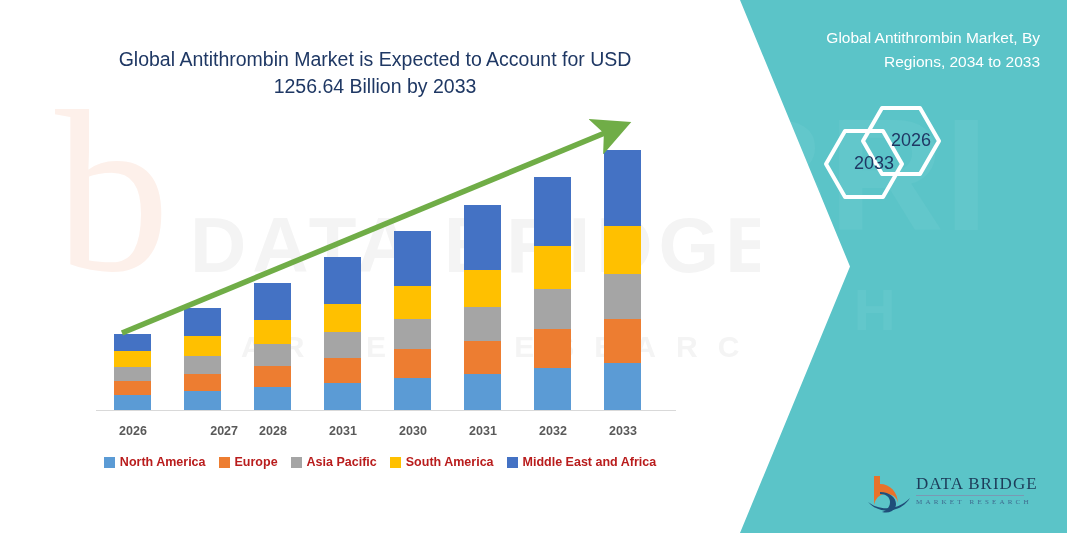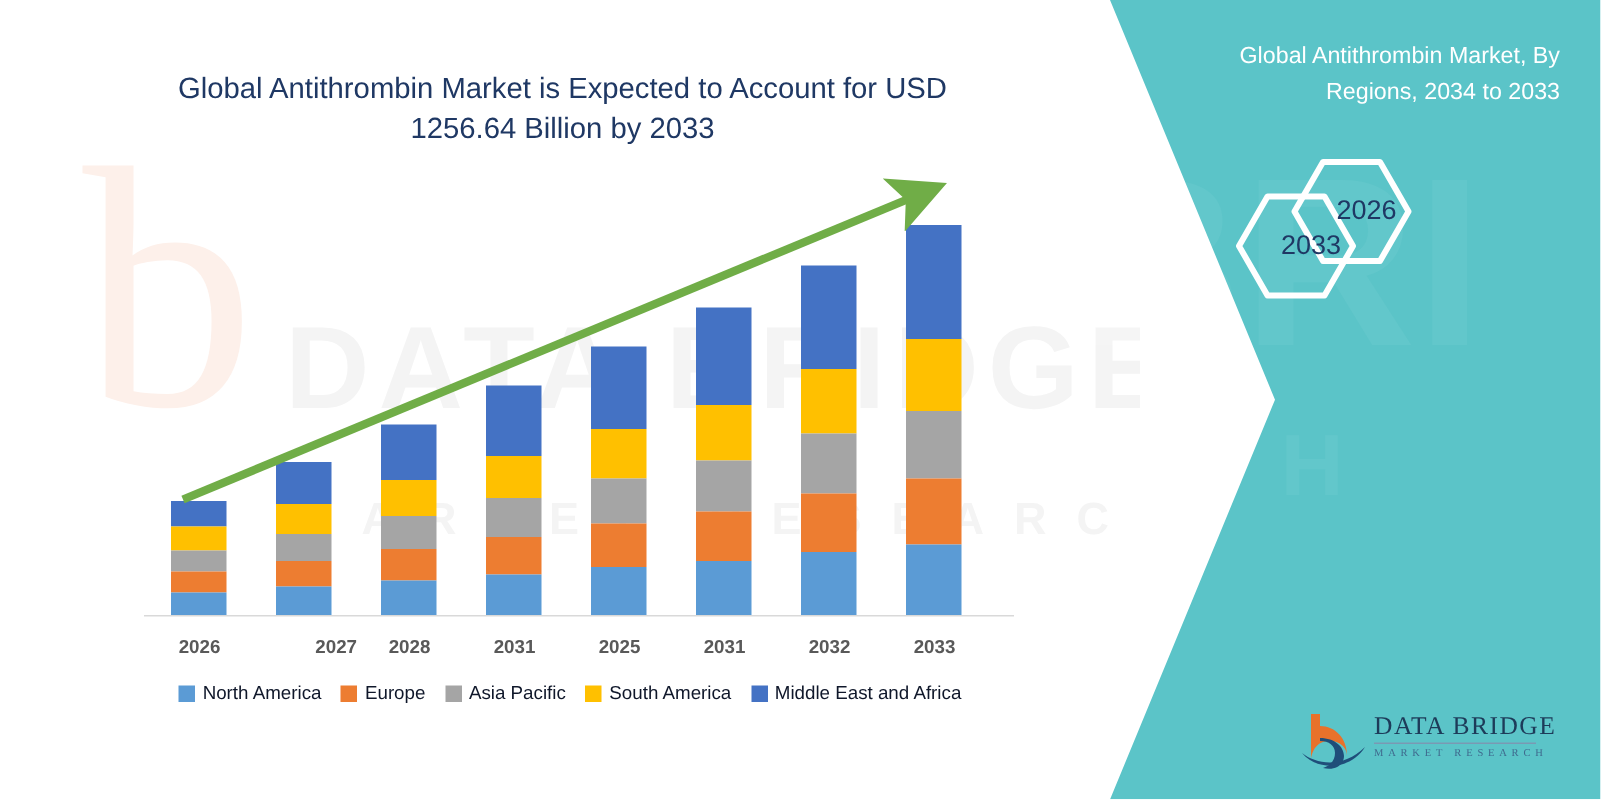--- a/index.html
+++ b/index.html
@@ -57,21 +57,21 @@
 
   .arrow-svg{position:absolute;left:0;top:0;width:760px;height:533px;pointer-events:none;}
 
   
   .legend{
     position:absolute;left:0;top:455px;width:760px;
     display:flex;justify-content:center;align-items:center;gap:13px;
   }
   .lg-item{display:flex;align-items:center;gap:5px;}
   .lg-swatch{width:11px;height:11px;display:block;}
-  .lg-label{font-size:12.5px;font-weight:400;color:#0f172a;white-space:nowrap;}
+  .lg-label{font-size:12.5px;font-weight:700;color:#b91c1c;white-space:nowrap;}
 
   
   .footer{position:absolute;left:0;top:508px;width:760px;height:20px;}
   .foot-left{position:absolute;left:82px;top:0;font-size:8.5px;color:#6b6b6b;
     font-family:"Liberation Serif", serif;white-space:nowrap;}
   .foot-right{position:absolute;left:428px;top:0;font-size:8.5px;color:#6b6b6b;
     font-family:"Liberation Serif", serif;white-space:nowrap;}
 
   
   .right-panel{position:absolute;left:690px;top:0;width:377px;height:533px;margin-left:28px;}
@@ -170,21 +170,21 @@
             <div class="seg" style="background: rgb(165, 165, 165); height: 45px;"></div>
             <div class="seg" style="background: rgb(237, 125, 49); height: 44px;"></div>
             <div class="seg" style="background: rgb(91, 155, 213); height: 47px;"></div>
           </div>
         </div>
       <div id="xlabels">
           <div class="xlabel" style="left: 98px;">2026</div>
           <div class="xlabel" style="left: 168px; text-align: right;">2027</div>
           <div class="xlabel" style="left: 238px;">2028</div>
           <div class="xlabel" style="left: 308px;">2031</div>
-          <div class="xlabel" style="left: 378px;">2025</div>
+          <div class="xlabel" style="left: 378px;">2030</div>
           <div class="xlabel" style="left: 448px;">2031</div>
           <div class="xlabel" style="left: 518px;">2032</div>
           <div class="xlabel" style="left: 588px;">2033</div>
         </div>
 
       <svg class="arrow-svg" viewBox="0 0 760 533">
         <defs>
           <marker id="ah" markerWidth="7" markerHeight="7" refX="3.2" refY="3.5" orient="auto" markerUnits="strokeWidth">
             <path d="M0,0 L7,3.5 L0,7 L1.6,3.5 z" fill="#70AD47"></path>
           </marker>

